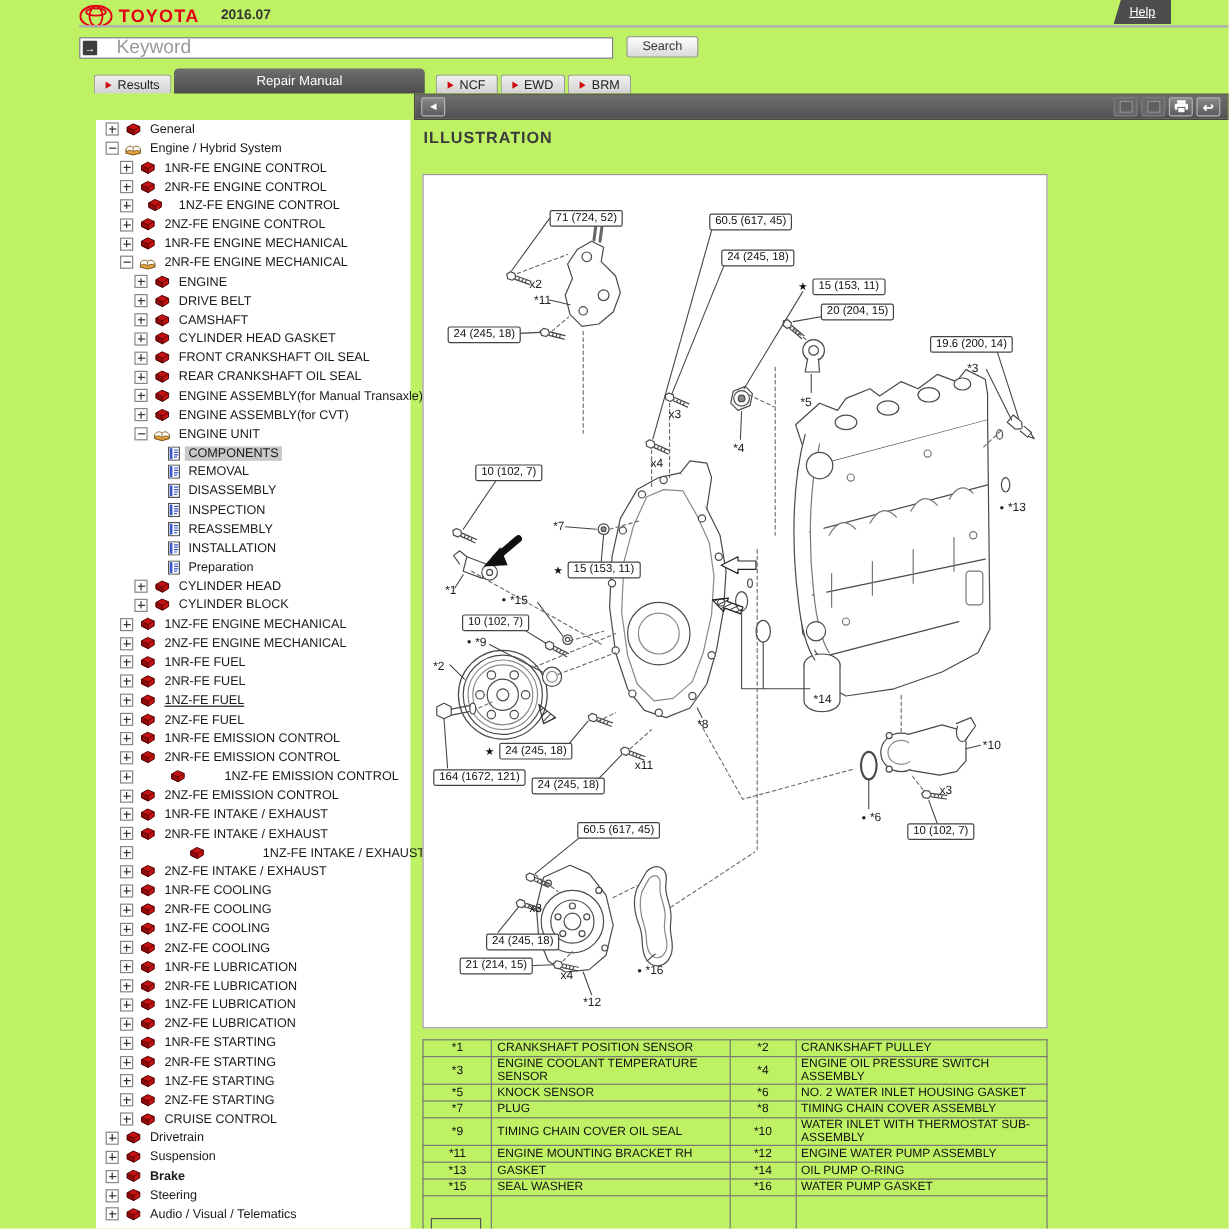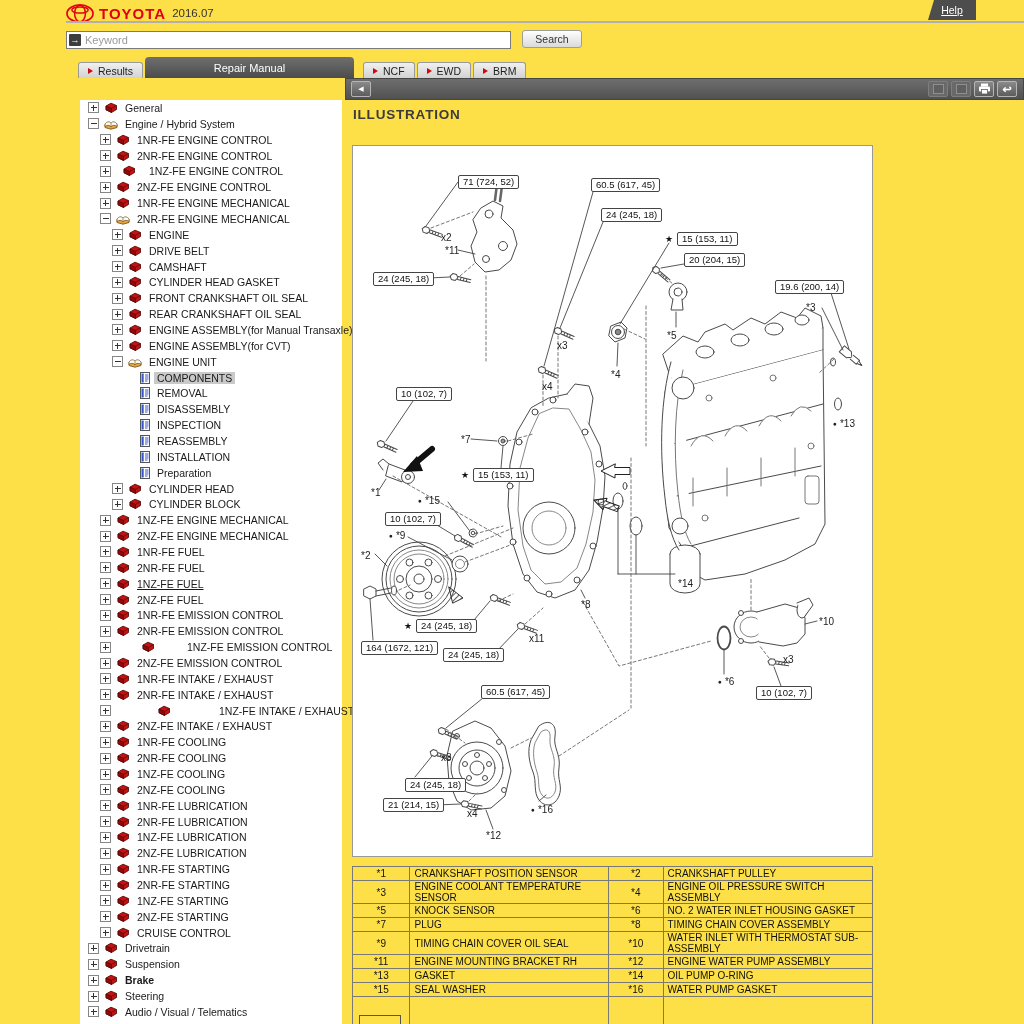--- a/index.html
+++ b/index.html
@@ -1,31 +1,31 @@
 <!DOCTYPE html>
 <html><head>
 <meta charset="utf-8">
 <style>
   html,body{margin:0;padding:0;background:#fff;}
-  #page{position:relative;width:1024px;height:1024px;overflow:hidden;background:#fde047;
+  #page{position:relative;width:1024px;height:1024px;overflow:hidden;background:#bef264;
         font-family:"Liberation Sans",sans-serif;-webkit-font-smoothing:antialiased;}
   
   #brandbar{position:absolute;left:66px;top:3px;height:20px;display:flex;align-items:center;}
   #brand-text{color:#e30016;font-weight:bold;font-size:15px;letter-spacing:1px;margin-left:5px;}
-  #version{color:#333;font-size:11.5px;font-weight:normal;margin-left:6px;}
+  #version{color:#333;font-size:11.5px;font-weight:bold;margin-left:18px;}
   #help-tab{position:absolute;left:928px;top:0;width:48px;height:20px;background:#4d4d4d;
             clip-path:polygon(6px 0,100% 0,100% 100%,0 100%);display:flex;align-items:center;justify-content:center;}
   #help-tab span{color:#fff;font-size:10.5px;text-decoration:underline;}
   #rule{position:absolute;left:66px;top:21px;width:958px;height:2px;background:#b0b0b0;}
   
   #search-box{position:absolute;left:66px;top:31px;width:443px;height:16px;border:1px solid #7a7a7a;
               background:#fff;display:flex;align-items:center;}
   #search-go-icon{width:12px;height:12px;margin-left:2px;background:#3d3d3d;color:#fff;border-radius:1px;
                   font-size:9px;line-height:12px;text-align:center;flex:none;}
-  #search-ph{color:#9a9a9a;font-size:11px;margin-left:4px;}
+  #search-ph{color:#9a9a9a;font-size:16px;margin-left:16px;}
   #search-btn{position:absolute;left:522px;top:30px;width:60px;height:18px;border:1px solid #9e9e9e;border-radius:3px;
               background:linear-gradient(#fefefe,#dadada);font-size:10.5px;color:#333;
               font-family:"Liberation Sans",sans-serif;}
   
   #tabs{position:absolute;left:78px;top:56px;height:22px;display:flex;align-items:flex-end;}
   .tab{height:15px;background:linear-gradient(#f0f0f0,#d2d2d2);border:1px solid #9a9a9a;border-bottom:none;
        border-radius:3px 3px 0 0;display:flex;align-items:center;padding:0 9px;font-size:10.5px;color:#222;
        margin-right:2px;}
   .tab.active{height:21px;width:191px;background:linear-gradient(#6f6f6f,#4c4c4c);border:none;color:#fff;
               justify-content:center;font-size:11px;margin-right:9px;border-radius:4px 4px 0 0;}

